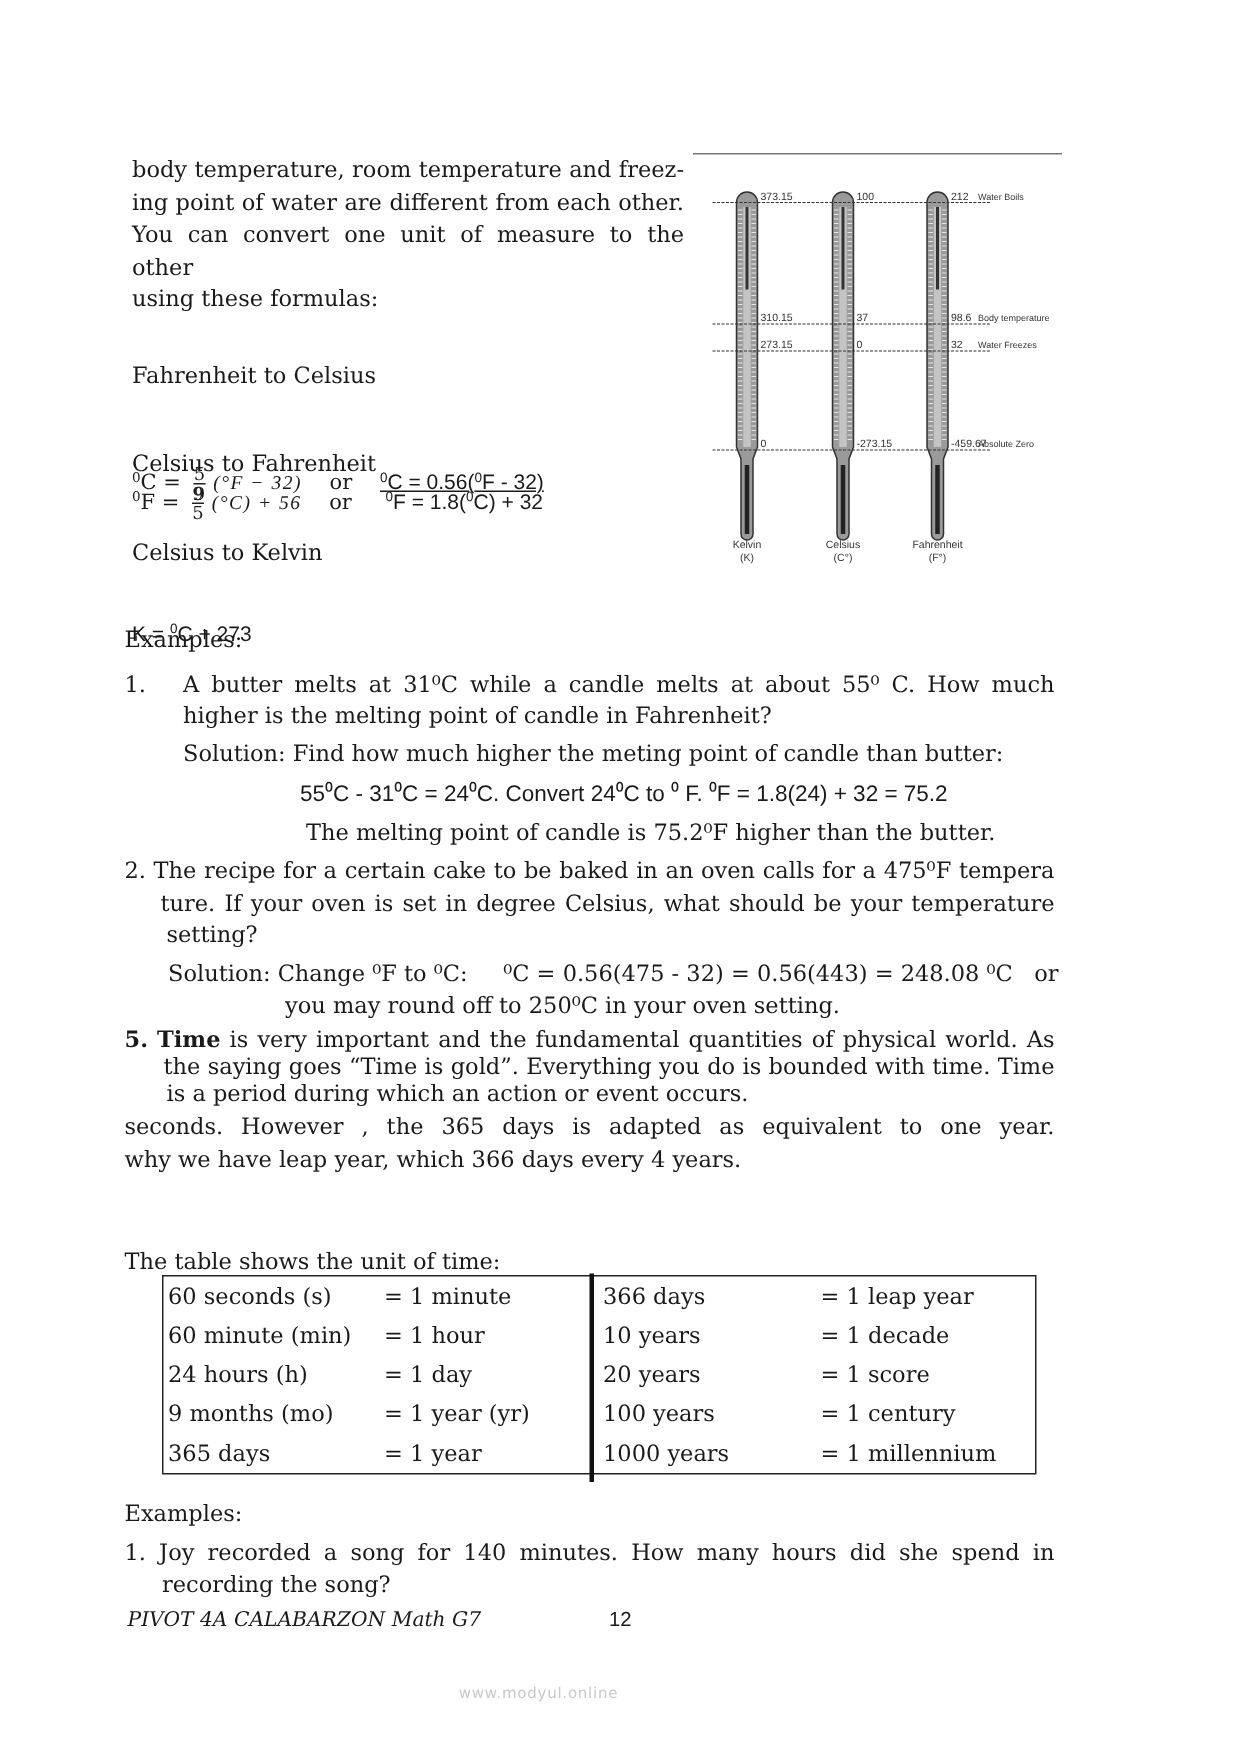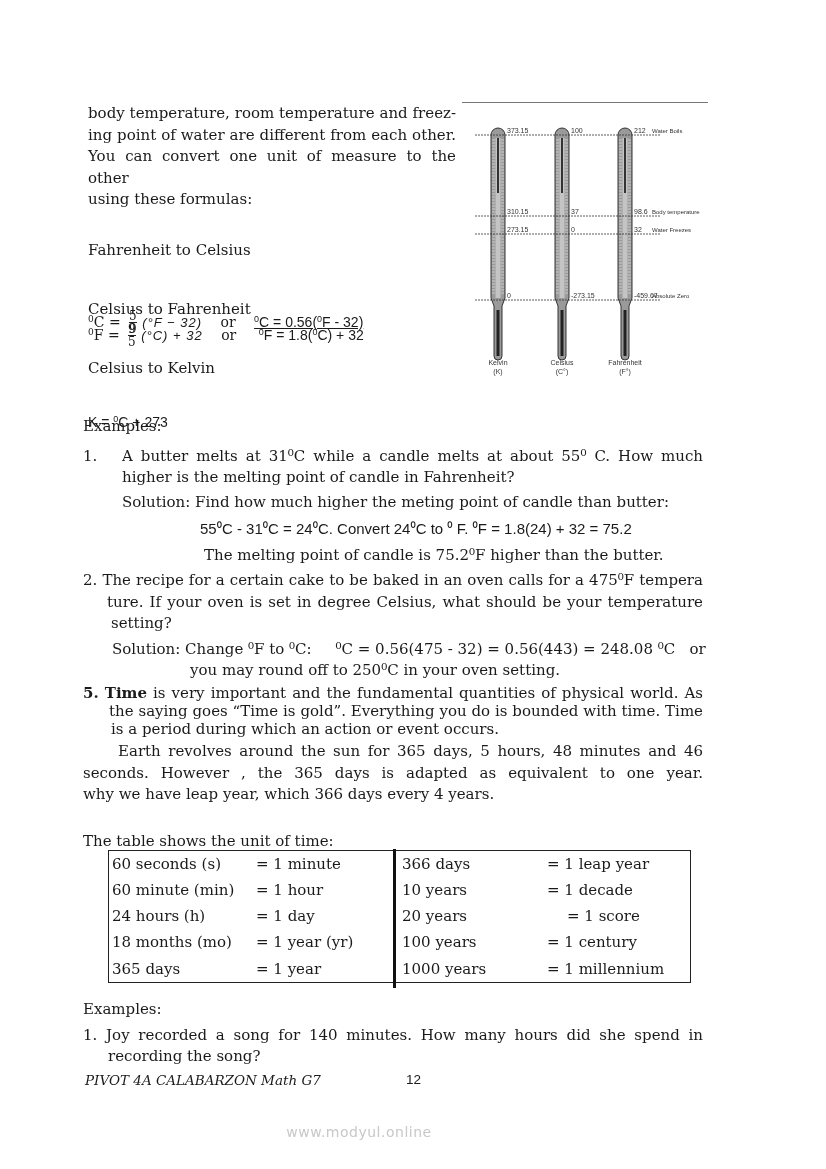--- a/index.html
+++ b/index.html
@@ -6,29 +6,29 @@
   body { width:826px; height:1169px; position:relative; overflow:hidden;
          font-family:"DejaVu Serif", serif; color:#1a1a1a; }
   .abs { position:absolute; }
   .body-text { font-size:15px; line-height:21.5px; }
   .just { text-align:justify; text-align-last:justify; }
   .sans { font-family:"Liberation Sans", sans-serif; }
   sup { font-size:9px; vertical-align:5px; line-height:0; }
   .frac { display:inline-block; vertical-align:middle; text-align:center;
           font-size:12px; line-height:12px; margin:0 1px; font-family:"DejaVu Serif", serif; }
   .frac span { display:block; }
-  .mathit { font-family:Liberation Sans, sans-serif; font-style:italic; font-size:13px; letter-spacing:1px; }
+  .mathit { font-family:Liberation Serif, serif; font-style:italic; font-size:13px; letter-spacing:1px; }
   .top-rule { position:absolute; left:462px; top:102px; width:246px; height:1px; background:#777; }
   .time-table { position:absolute; left:108px; top:850px; width:583px; height:133px;
                 border:1.5px solid #222; box-sizing:border-box; }
   .tt-divider { position:absolute; left:284px; top:-2px; width:3px; height:139px; background:#111; }
   .tt-row { position:absolute; font-size:15px; }
   .footer { position:absolute; top:1046px; font-size:13.5px; }
   .watermark { position:absolute; left:0; width:718px; top:1124px; text-align:center;
-               font-family:"DejaVu Sans", sans-serif; font-size:14px; color:#c8c8c8; letter-spacing:0.5px; }
+               font-family:"DejaVu Sans", sans-serif; font-size:10px; color:#c8c8c8; letter-spacing:0.5px; }
   .thermo-label { font-family:"Liberation Sans", sans-serif; font-size:7px; fill:#333; }
 </style>
 </head>
 <body>
 
 <div class="abs body-text just" style="left:88px; top:103px; width:368px;">
   <div>body temperature, room temperature and freez-</div>
   <div>ing point of  water are different from each other.</div>
   <div>You can convert one unit of measure to the other</div>
   <div style="text-align-last:left;">using these formulas:</div>
@@ -48,21 +48,21 @@
 </div>
 
 <div class="abs body-text" style="left:88px; top:299px;">Celsius to Fahrenheit</div>
 
 <div class="abs" style="left:88px; top:323px; font-size:14px; white-space:nowrap;">
   <sup>0</sup><span>F =</span>
   <span class="frac" style="margin-left:4px;">
     <span style="border-bottom:1px solid #222;">9</span>
     <span>5</span>
   </span>
-  <span class="mathit">(°C) + 32</span>
+  <span class="mathit">(°C) + 56</span>
   <span style="margin-left:14px; font-family:'DejaVu Serif',serif;">or</span>
   <span class="sans" style="margin-left:18px;"><sup>0</sup><span>F = 1.8(</span><sup>0</sup><span>C) + 32</span></span>
 </div>
 
 <div class="abs body-text" style="left:88px; top:358px;">Celsius to Kelvin</div>
 
 <div class="abs sans" style="left:88px; top:388px; font-size:14px;margin-top:26px;">
   <span>K = </span><sup>0</sup><span>C + 273</span>
 </div>
 
@@ -449,46 +449,45 @@
 <div class="abs body-text" style="left:112px; top:639px; white-space:pre;">Solution: Change ⁰F to ⁰C:     ⁰C = 0.56(475 - 32) = 0.56(443) = 248.08 ⁰C   or</div>
 <div class="abs body-text" style="left:190px; top:660px;">you may round off to 250⁰C in your oven setting.</div>
 
 <div class="abs body-text" style="left:83px; top:684px; width:620px; text-align:justify; text-align-last:justify; line-height:18px;">
   <b>5.</b> <b>Time</b><span> is very important and the fundamental quantities of physical world.  As</span>
 </div>
 <div class="abs body-text just" style="left:109px; top:702px; width:594px; line-height:18px;">the saying goes “Time is gold”.  Everything you do is bounded with time.  Time</div>
 <div class="abs body-text" style="left:111px; top:720px; line-height:18px;">is a period during which an action  or event occurs.</div>
 
 <div class="abs body-text" style="left:83px; top:741px; width:620px;">
-  <div class="just" style="padding-left:35px;">Earth revolves around the sun for 365  days, 5 hours, 48 minutes and 46</div>
   <div class="just">seconds. However  , the 365 days is adapted   as equivalent to one year.</div>
   <div>why  we have leap year, which 366 days every 4 years.</div>
 </div>
 
 <div class="abs body-text" style="left:83px; top:831px;">The table shows the unit of time:</div>
 
 <div class="time-table">
   <div class="tt-divider"></div>
   <div id="tt-rows">
       <div class="tt-row" style="left: 3px; top: 4px;">60 seconds (s)</div>
       <div class="tt-row" style="left: 147px; top: 4px;">= 1 minute</div>
       <div class="tt-row" style="left: 3px; top: 30px;">60 minute (min)</div>
       <div class="tt-row" style="left: 147px; top: 30px;">= 1 hour</div>
       <div class="tt-row" style="left: 3px; top: 56px;">24 hours (h)</div>
       <div class="tt-row" style="left: 147px; top: 56px;">= 1 day</div>
-      <div class="tt-row" style="left: 3px; top: 82px;">18 months (mo)</div>
+      <div class="tt-row" style="left: 3px; top: 82px;">9 months (mo)</div>
       <div class="tt-row" style="left: 147px; top: 82px;">= 1 year (yr)</div>
       <div class="tt-row" style="left: 3px; top: 109px;">365 days</div>
       <div class="tt-row" style="left: 147px; top: 109px;">= 1 year</div>
       <div class="tt-row" style="left: 293px; top: 4px;">366 days</div>
       <div class="tt-row" style="left: 438px; top: 4px;">= 1 leap year</div>
       <div class="tt-row" style="left: 293px; top: 30px;">10 years</div>
       <div class="tt-row" style="left: 438px; top: 30px;">= 1 decade</div>
       <div class="tt-row" style="left: 293px; top: 56px;">20 years</div>
-      <div class="tt-row" style="left: 438px; top: 56px; margin-left: 20px;">= 1 score</div>
+      <div class="tt-row" style="left: 438px; top: 56px;">= 1 score</div>
       <div class="tt-row" style="left: 293px; top: 82px;">100 years</div>
       <div class="tt-row" style="left: 438px; top: 82px;">= 1 century</div>
       <div class="tt-row" style="left: 293px; top: 109px;">1000 years</div>
       <div class="tt-row" style="left: 438px; top: 109px;">= 1 millennium</div>
     </div>
 </div>
 
 <div class="abs body-text" style="left:83px; top:999px;">Examples:</div>
 <div class="abs body-text just" style="left:83px; top:1025px; width:620px;">1. Joy recorded a song for 140 minutes. How  many hours did she spend in</div>
 <div class="abs body-text" style="left:108px; top:1046px;">recording the song?</div>

